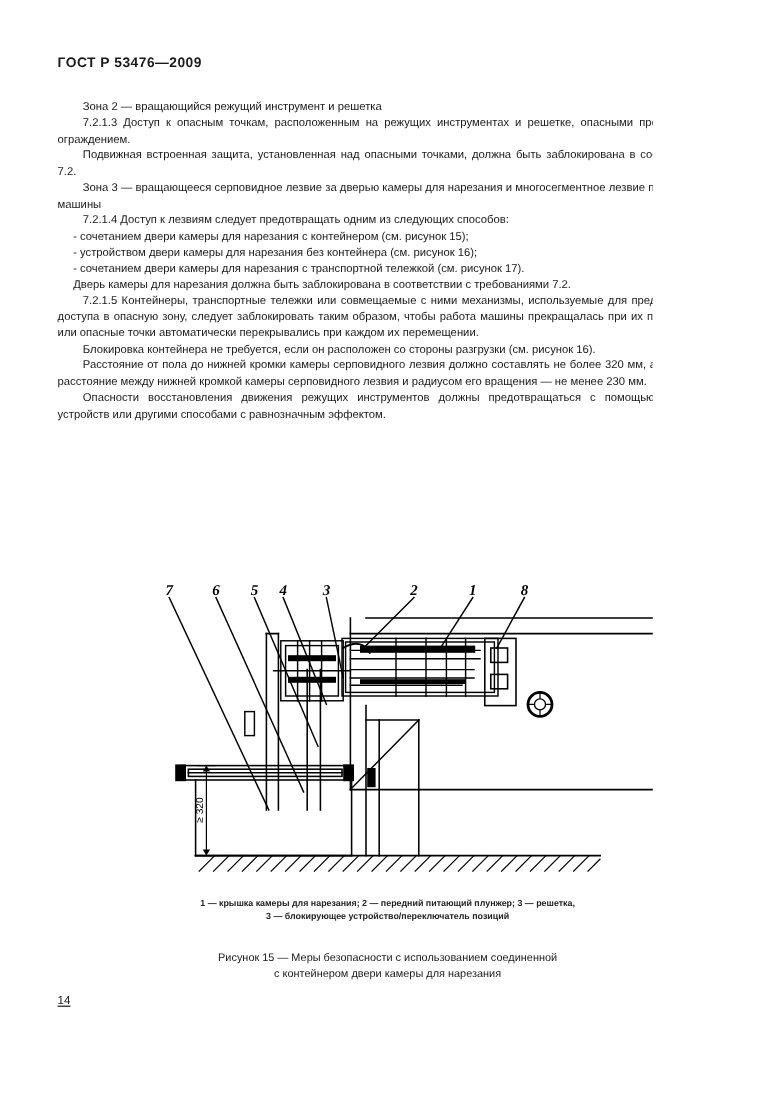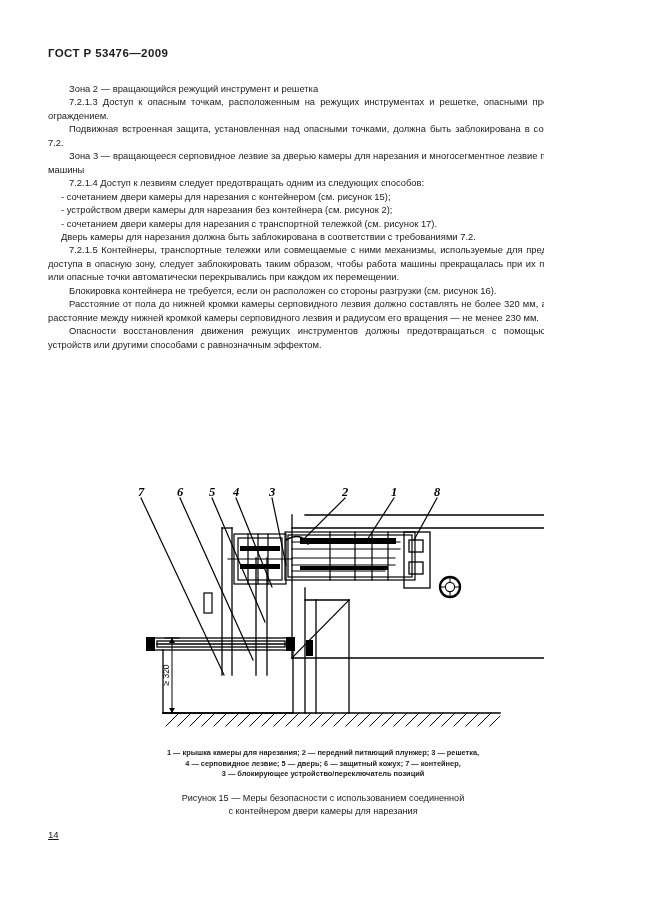--- a/index.html
+++ b/index.html
@@ -96,21 +96,21 @@
 
   <div class="std-header">ГОСТ Р 53476—2009</div>
 
   <div class="body-block">
     <p>Зона 2 — вращающийся режущий инструмент и решетка</p>
     <p>7.2.1.3 Доступ к опасным точкам, расположенным на режущих инструментах и решетке, опасными предотвращать ограждением.</p>
     <p>Подвижная встроенная защита, установленная над опасными точками, должна быть заблокирована в соответствии с 7.2.</p>
     <p>Зона 3 — вращающееся серповидное лезвие за  дверью  камеры для нарезания и многосегментное лезвие при разгрузке машины</p>
     <p>7.2.1.4 Доступ к лезвиям следует предотвращать одним из следующих способов:</p>
     <p class="dash">-  сочетанием двери камеры для нарезания с контейнером (см. рисунок 15);</p>
-    <p class="dash">-  устройством двери камеры для нарезания без контейнера (см. рисунок 2);</p>
+    <p class="dash">-  устройством двери камеры для нарезания без контейнера (см. рисунок 16);</p>
     <p class="dash">- сочетанием двери камеры для нарезания с транспортной тележкой (см. рисунок 17).</p>
     <p class="dash">Дверь камеры для нарезания должна быть заблокирована в соответствии с требованиями  7.2.</p>
     <p>7.2.1.5 Контейнеры, транспортные тележки или совмещаемые с ними механизмы, используемые для предотвращения доступа в опасную зону, следует заблокировать таким образом, чтобы работа машины прекращалась при их перемещении или опасные точки  автоматически перекрывались при каждом их перемещении.</p>
     <p>Блокировка контейнера не требуется, если он расположен со стороны разгрузки (см. рисунок 16).</p>
     <p>Расстояние  от пола  до  нижней кромки камеры серповидного лезвия должно составлять не более 320 мм, а безопасное расстояние между нижней кромкой  камеры  серповидного  лезвия  и  радиусом  его вращения — не менее 230 мм.</p>
     <p>Опасности восстановления движения режущих инструментов должны предотвращаться с помощью тормозных устройств или другими способами с равнозначным эффектом.</p>
   </div>
 
   <div class="figure">
     <svg width="646" height="275" viewBox="0 0 646 275" xmlns="http://www.w3.org/2000/svg">
@@ -271,21 +271,20 @@
         <text x="394" y="26" text-anchor="middle">1</text>
         <text x="437" y="26" text-anchor="middle">8</text>
       </g>
 
       <text x="169" y="205" font-family="Liberation Sans, sans-serif" font-size="8.5" fill="#000000" text-anchor="middle" transform="rotate(-90 169 205)">≥ 320</text>
     </svg>
   </div>
 
   <div class="legend">
     <div>1 — крышка камеры для нарезания; 2 — передний питающий плунжер; 3 — решетка,</div>
-    <div>4 — серповидное  лезвие;   5 — дверь;    6 — защитный   кожух;   7 — контейнер,</div>
     <div>3 —  блокирующее устройство/переключатель позиций</div>
   </div>
 
   <div class="caption">
     <div>Рисунок 15 — Меры безопасности с использованием соединенной</div>
     <div>с контейнером двери камеры  для  нарезания</div>
   </div>
 
   <div class="page-number">14</div>
 

